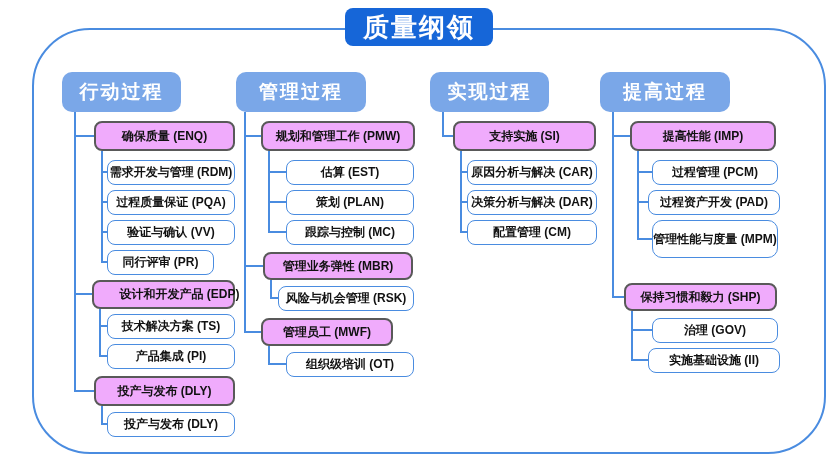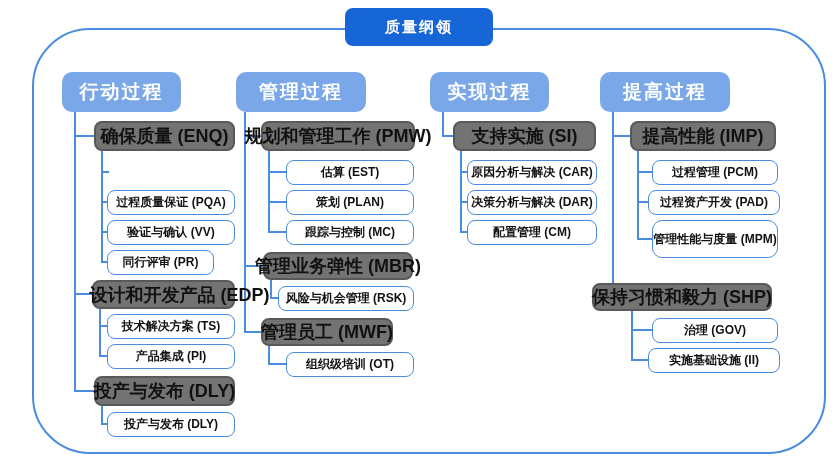--- a/index.html
+++ b/index.html
@@ -1,22 +1,22 @@
 <!DOCTYPE html>
 <html><head>
 <meta charset="utf-8">
 <style>
   html,body{margin:0;padding:0;background:#ffffff;font-family:"Liberation Sans","DejaVu Sans",sans-serif;}
   .stage{position:relative;width:839px;height:469px;background:#ffffff;overflow:hidden;}
   .frame{position:absolute;left:32px;top:28px;width:794px;height:426px;border:2px solid #4a8ce0;border-radius:58px;background:#ffffff;box-sizing:border-box;}
   .title{position:absolute;left:345px;top:8px;width:148px;height:38px;background:#1666d8;border-radius:8px;
-         color:#ffffff;font-size:15px;font-weight:bold;display:flex;align-items:center;justify-content:center;letter-spacing:2px;z-index:5;}
+         color:#ffffff;font-size:26px;font-weight:bold;display:flex;align-items:center;justify-content:center;letter-spacing:2px;z-index:5;}
   .hdr{position:absolute;height:40px;background:#7aa7e8;border-radius:10px;color:#ffffff;font-size:19px;font-weight:bold;
        display:flex;align-items:center;justify-content:center;letter-spacing:2px;z-index:3;}
-  .grp{position:absolute;background:#737373;border:2px solid #595959;border-radius:8px;color:#111;font-size:18px;font-weight:bold;
+  .grp{position:absolute;background:#f0abfc;border:2px solid #595959;border-radius:8px;color:#111;font-size:12px;font-weight:bold;
        display:flex;align-items:center;justify-content:center;white-space:nowrap;box-sizing:border-box;z-index:3;}
   .child{position:absolute;background:#ffffff;border:1.5px solid #4a8ce0;border-radius:8px;color:#111;font-size:12px;font-weight:bold;
        display:flex;align-items:center;justify-content:center;white-space:nowrap;box-sizing:border-box;z-index:3;}
   .child.wrap{white-space:normal;text-align:center;line-height:1.25;border-radius:10px;}
   .vline,.hline{position:absolute;background:#4a8ce0;z-index:1;}
   .vline{width:2px;}
   .hline{height:2px;}
 </style>
 </head>
 <body>
@@ -36,20 +36,21 @@
   <div class="hline" style="left:101px;top:201px;width:8px;"></div>
   <div class="hline" style="left:101px;top:231px;width:8px;"></div>
   <div class="hline" style="left:101px;top:261px;width:8px;"></div>
   <div class="vline" style="left:99px;top:309px;height:47px;"></div>
   <div class="hline" style="left:99px;top:325px;width:10px;"></div>
   <div class="hline" style="left:99px;top:355px;width:10px;"></div>
   <div class="vline" style="left:101px;top:406px;height:18px;"></div>
   <div class="hline" style="left:101px;top:423px;width:8px;"></div>
 
   <div class="grp" style="left:94px;top:121px;width:141px;height:30px;">确保质量 (ENQ)</div>
+  <div class="child" style="left:107px;top:160px;width:128px;height:25px;">需求开发与管理 (RDM)</div>
   <div class="child" style="left:107px;top:190px;width:128px;height:25px;">过程质量保证 (PQA)</div>
   <div class="child" style="left:107px;top:220px;width:128px;height:25px;">验证与确认 (VV)</div>
   <div class="child" style="left:107px;top:250px;width:107px;height:25px;">同行评审 (PR)</div>
   <div class="grp" style="left:92px;top:280px;width:143px;height:29px;padding-left:32px;">设计和开发产品 (EDP)</div>
   <div class="child" style="left:107px;top:314px;width:128px;height:25px;">技术解决方案 (TS)</div>
   <div class="child" style="left:107px;top:344px;width:128px;height:25px;">产品集成 (PI)</div>
   <div class="grp" style="left:94px;top:376px;width:141px;height:30px;">投产与发布 (DLY)</div>
   <div class="child" style="left:107px;top:412px;width:128px;height:25px;">投产与发布 (DLY)</div>
 
   <div class="hdr" style="left:236px;top:72px;width:130px;">管理过程</div>
@@ -100,16 +101,16 @@
   <div class="hline" style="left:637px;top:201px;width:11px;"></div>
   <div class="hline" style="left:637px;top:238px;width:15px;"></div>
   <div class="vline" style="left:631px;top:311px;height:49px;"></div>
   <div class="hline" style="left:631px;top:329px;width:21px;"></div>
   <div class="hline" style="left:631px;top:359px;width:17px;"></div>
 
   <div class="grp" style="left:630px;top:121px;width:146px;height:30px;">提高性能 (IMP)</div>
   <div class="child" style="left:652px;top:160px;width:126px;height:25px;">过程管理 (PCM)</div>
   <div class="child" style="left:648px;top:190px;width:132px;height:25px;">过程资产开发 (PAD)</div>
   <div class="child wrap" style="left:652px;top:220px;width:126px;height:38px;">管理性能与度量 (MPM)</div>
-  <div class="grp" style="left:592px;top:283px;width:180px;height:28px;">保持习惯和毅力 (SHP)</div>
+  <div class="grp" style="left:624px;top:283px;width:153px;height:28px;">保持习惯和毅力 (SHP)</div>
   <div class="child" style="left:652px;top:318px;width:126px;height:25px;">治理 (GOV)</div>
   <div class="child" style="left:648px;top:348px;width:132px;height:25px;">实施基础设施 (II)</div>
 </div>
 
 </body></html>

